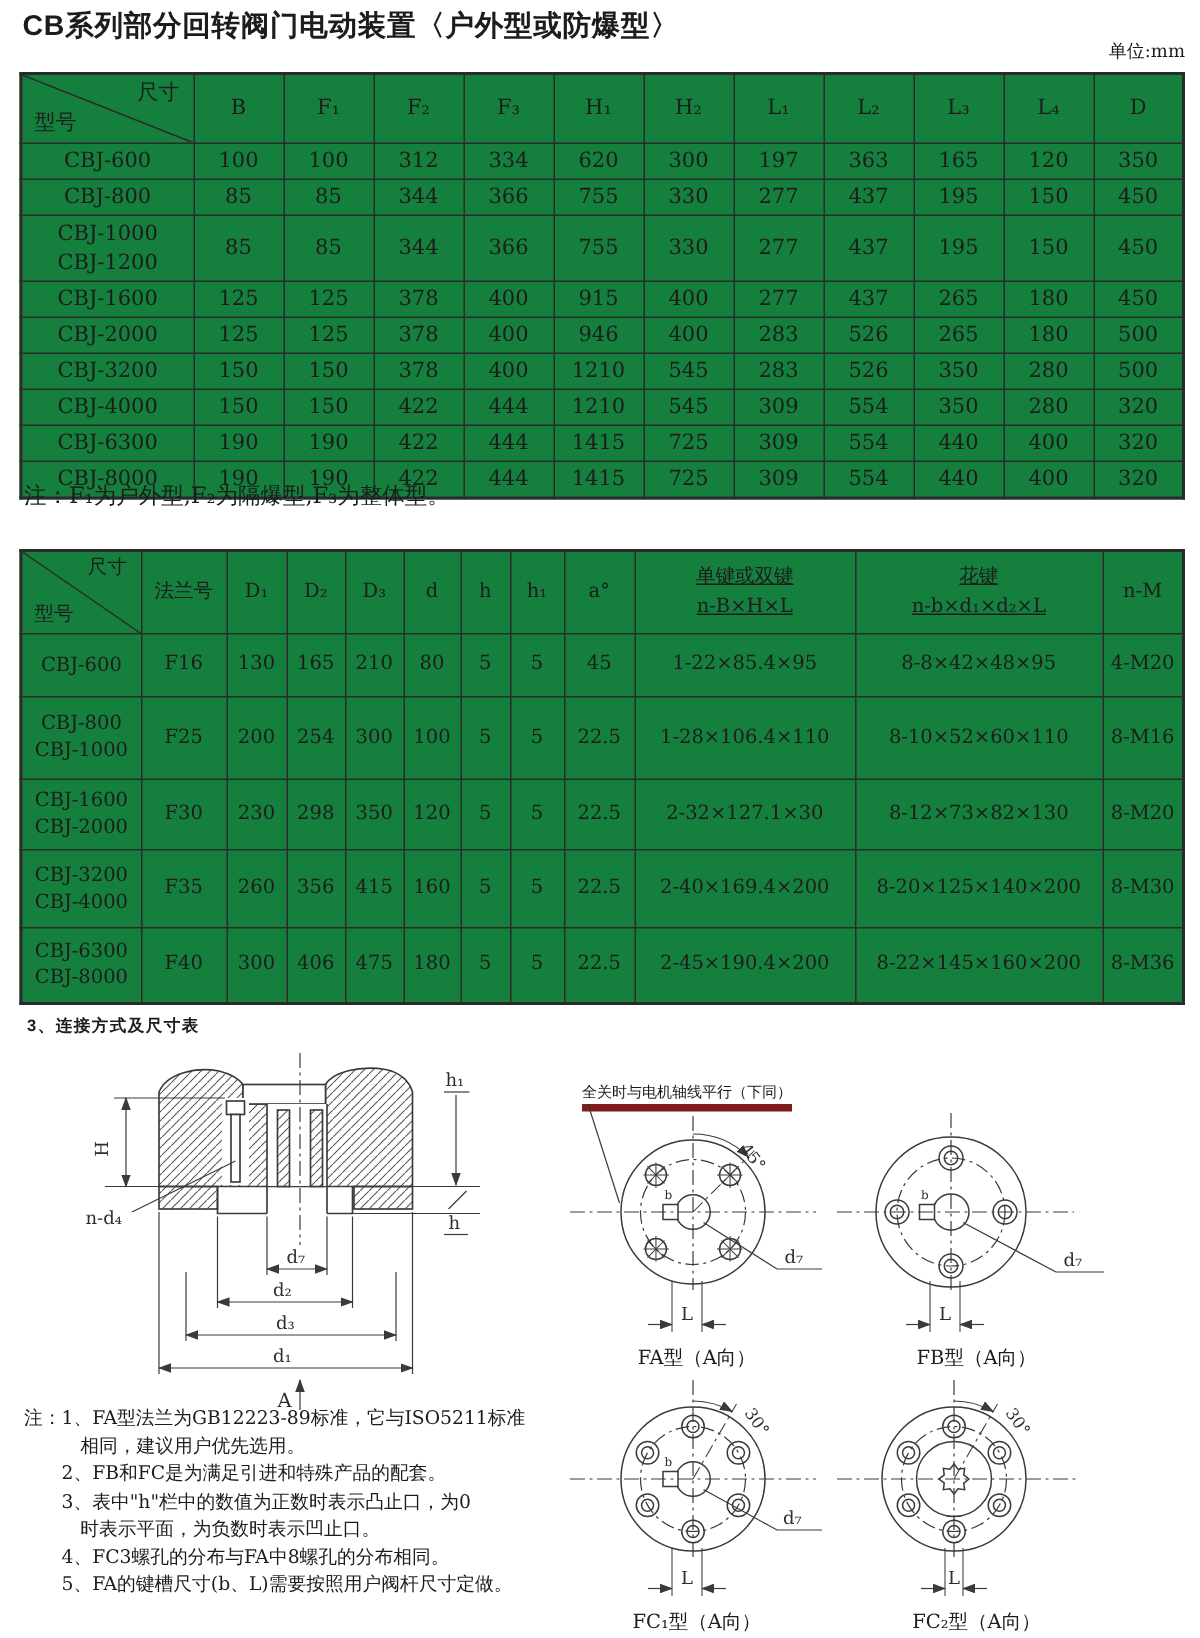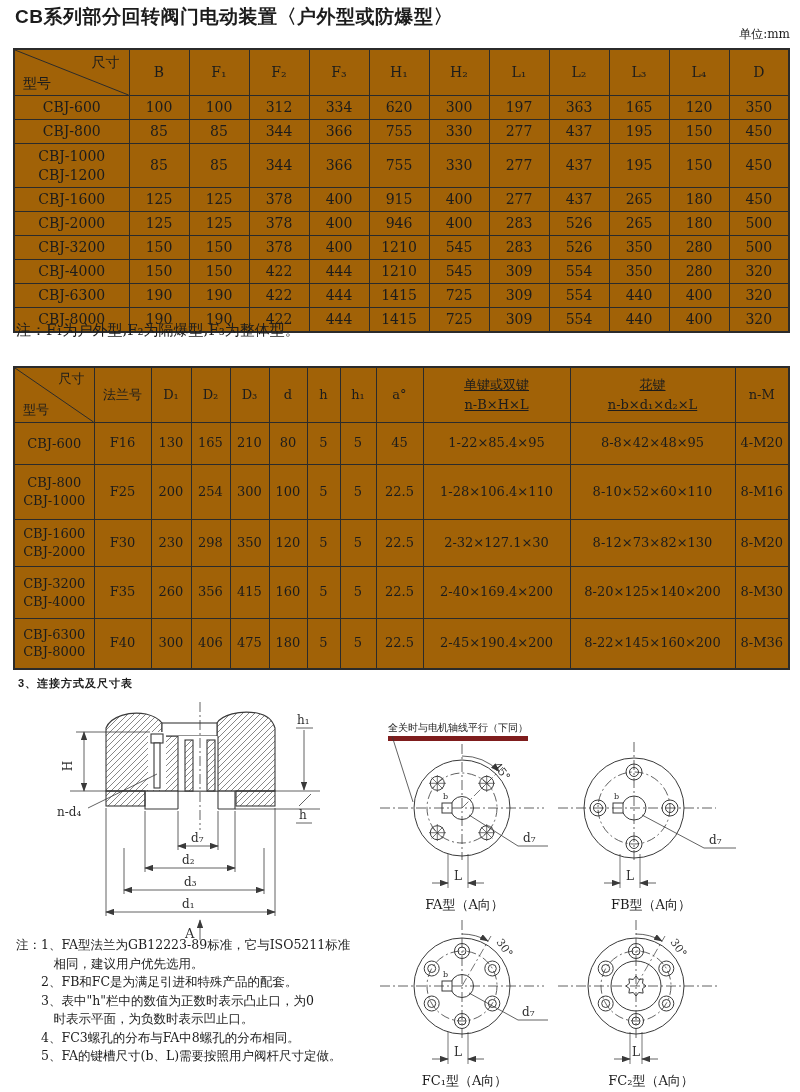--- a/index.html
+++ b/index.html
@@ -1,35 +1,35 @@
 <!DOCTYPE html>
 <html><head>
 <meta charset="utf-8">
 <style>
   html,body{margin:0;padding:0;background:#fff;}
   .page{position:relative;width:800px;height:1092px;background:#fff;overflow:hidden;
         font-family:"DejaVu Serif","Liberation Serif",serif;color:#1c1c1c;}
   .title{position:absolute;left:15px;top:4px;font-size:19px;font-weight:bold;
          font-family:"Liberation Sans","DejaVu Sans",sans-serif;letter-spacing:0.5px;}
   .unit{position:absolute;right:10px;top:26px;font-size:12px;}
-  table{border-collapse:collapse;table-layout:fixed;background:#a16207;}
+  table{border-collapse:collapse;table-layout:fixed;background:#15803d;}
   .t1{position:absolute;left:13px;top:48px;width:777px;font-size:14px;border:2px solid #2b2b2b;}
   .t2{position:absolute;left:13px;top:366px;width:777px;font-size:13px;border:2px solid #2b2b2b;}
   td{border:1px solid #2b2b2b;text-align:center;vertical-align:middle;padding:0 2px;
      overflow:hidden;line-height:1.3;}
   .hr1 td{height:45px;}
   .r24 td{height:23px;}
   .r44 td{height:43px;}
   .hr2 td{height:54px;}
   .mdl{white-space:pre-line;line-height:1.35;}
   .h2l{white-space:pre-line;line-height:1.55;text-decoration:underline;}
   .diag{position:relative;padding:0;}
   .diag svg{position:absolute;left:0;top:0;width:100%;height:100%;display:block;}
   .diag .ct{position:absolute;top:3px;right:9px;}
-  .diag .cb{position:absolute;bottom:3px;left:8px;}
+  .diag .cb{position:absolute;bottom:3px;left:8px;font-family:Liberation Mono, monospace;}
   .note1{position:absolute;left:16px;top:321px;font-size:15px;}
   .sec3{position:absolute;left:18px;top:676px;font-size:11px;font-weight:bold;
         font-family:"Liberation Sans","DejaVu Sans",sans-serif;letter-spacing:1px;}
   .crossdraw{position:absolute;left:12px;top:698px;}
   .view{position:absolute;display:flex;flex-direction:column;align-items:center;}
   .vfa{left:372px;top:736px;}
   .vfb{left:556px;top:736px;}
   .vfc1{left:372px;top:908px;}
   .vfc2{left:556px;top:908px;}
   .cap{font-size:13px;margin-top:2px;}

